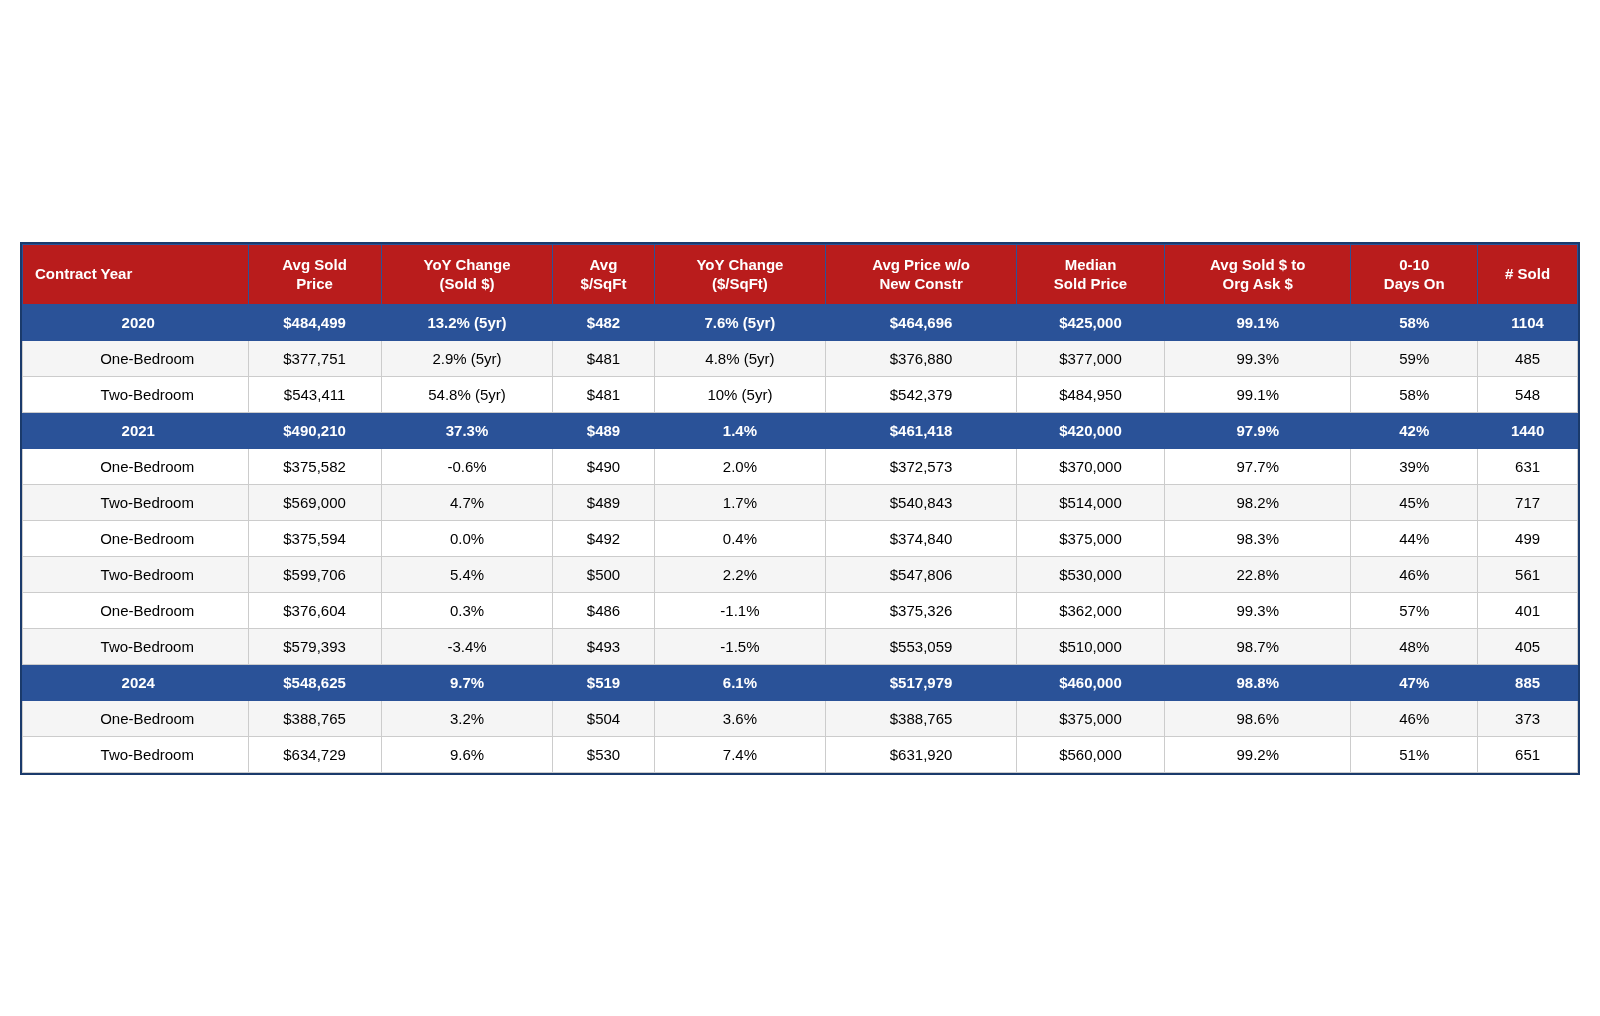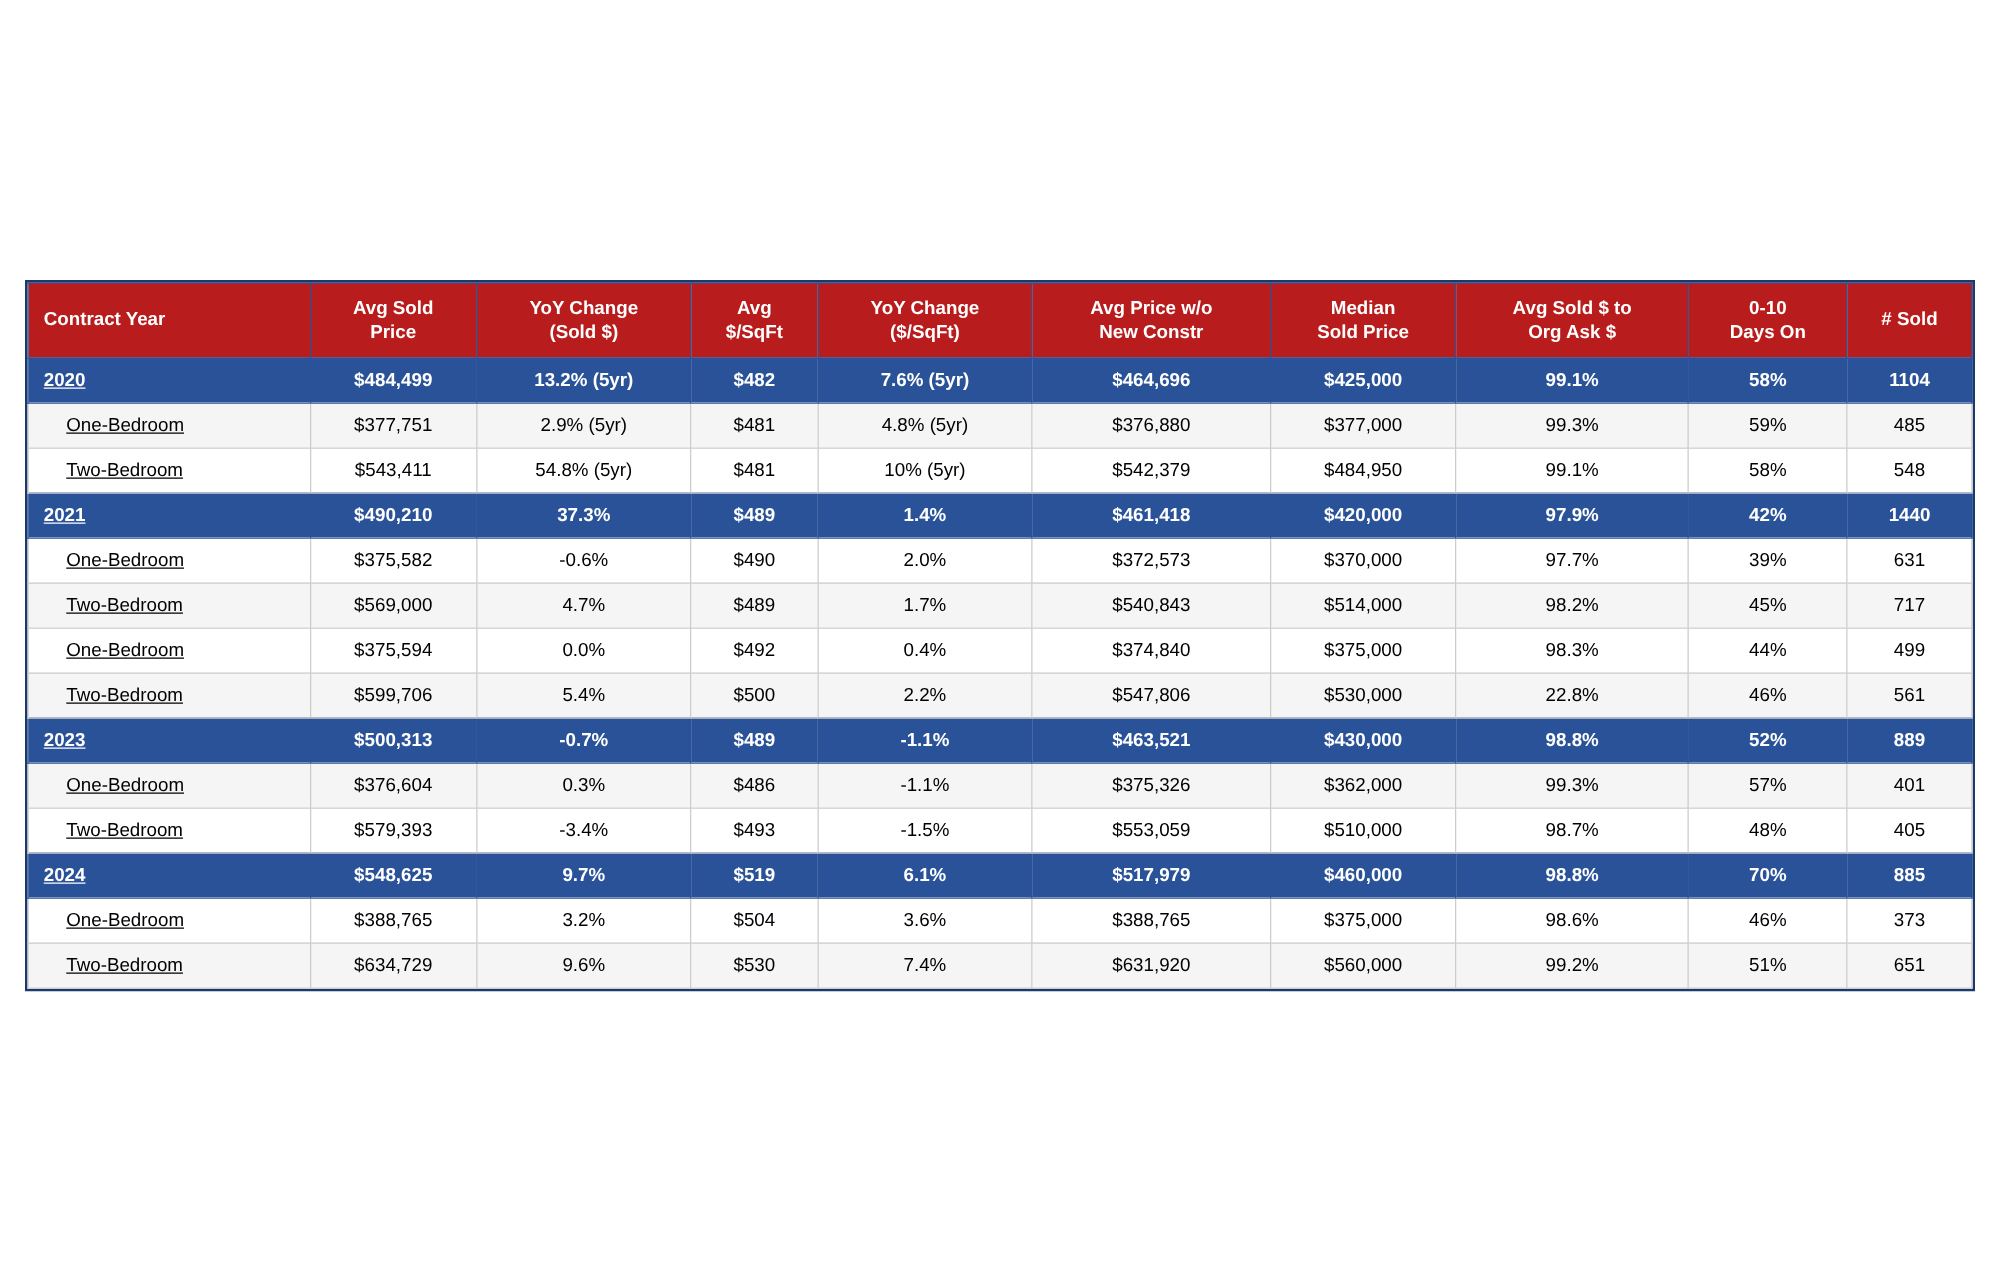--- a/index.html
+++ b/index.html
@@ -52,23 +52,22 @@
     tbody td {
       padding: 9px 6px;
       text-align: center;
       border: 1px solid #ccc;
       font-size: 15px;
     }
     tbody tr.year-row td {
       border: 1px solid #2a5298;
     }
     tbody td:first-child {
-      text-align: left;
+      text-align: center;
       padding-left: 12px;
-      text-decoration: underline;
     }
     tbody tr.sub-row td:first-child {
       padding-left: 30px;
       margin-left: 39px;
     }
   </style>
 </head>
 <body>
 
 <div class="table-wrapper">
@@ -177,32 +176,20 @@
           <td>$599,706</td>
           <td>5.4%</td>
           <td>$500</td>
           <td>2.2%</td>
           <td>$547,806</td>
           <td>$530,000</td>
           <td>22.8%</td>
           <td>46%</td>
           <td>561</td>
         </tr>
-        <tr class="year-row">
-          <td>2023</td>
-          <td>$500,313</td>
-          <td>-0.7%</td>
-          <td>$489</td>
-          <td>-1.1%</td>
-          <td>$463,521</td>
-          <td>$430,000</td>
-          <td>98.8%</td>
-          <td>52%</td>
-          <td>889</td>
-        </tr>
         <tr class="sub-row">
           <td>One-Bedroom</td>
           <td>$376,604</td>
           <td>0.3%</td>
           <td>$486</td>
           <td>-1.1%</td>
           <td>$375,326</td>
           <td>$362,000</td>
           <td>99.3%</td>
           <td>57%</td>
@@ -222,21 +209,21 @@
         </tr>
         <tr class="year-row">
           <td>2024</td>
           <td>$548,625</td>
           <td>9.7%</td>
           <td>$519</td>
           <td>6.1%</td>
           <td>$517,979</td>
           <td>$460,000</td>
           <td>98.8%</td>
-          <td>70%</td>
+          <td>47%</td>
           <td>885</td>
         </tr>
         <tr class="sub-row">
           <td>One-Bedroom</td>
           <td>$388,765</td>
           <td>3.2%</td>
           <td>$504</td>
           <td>3.6%</td>
           <td>$388,765</td>
           <td>$375,000</td>

